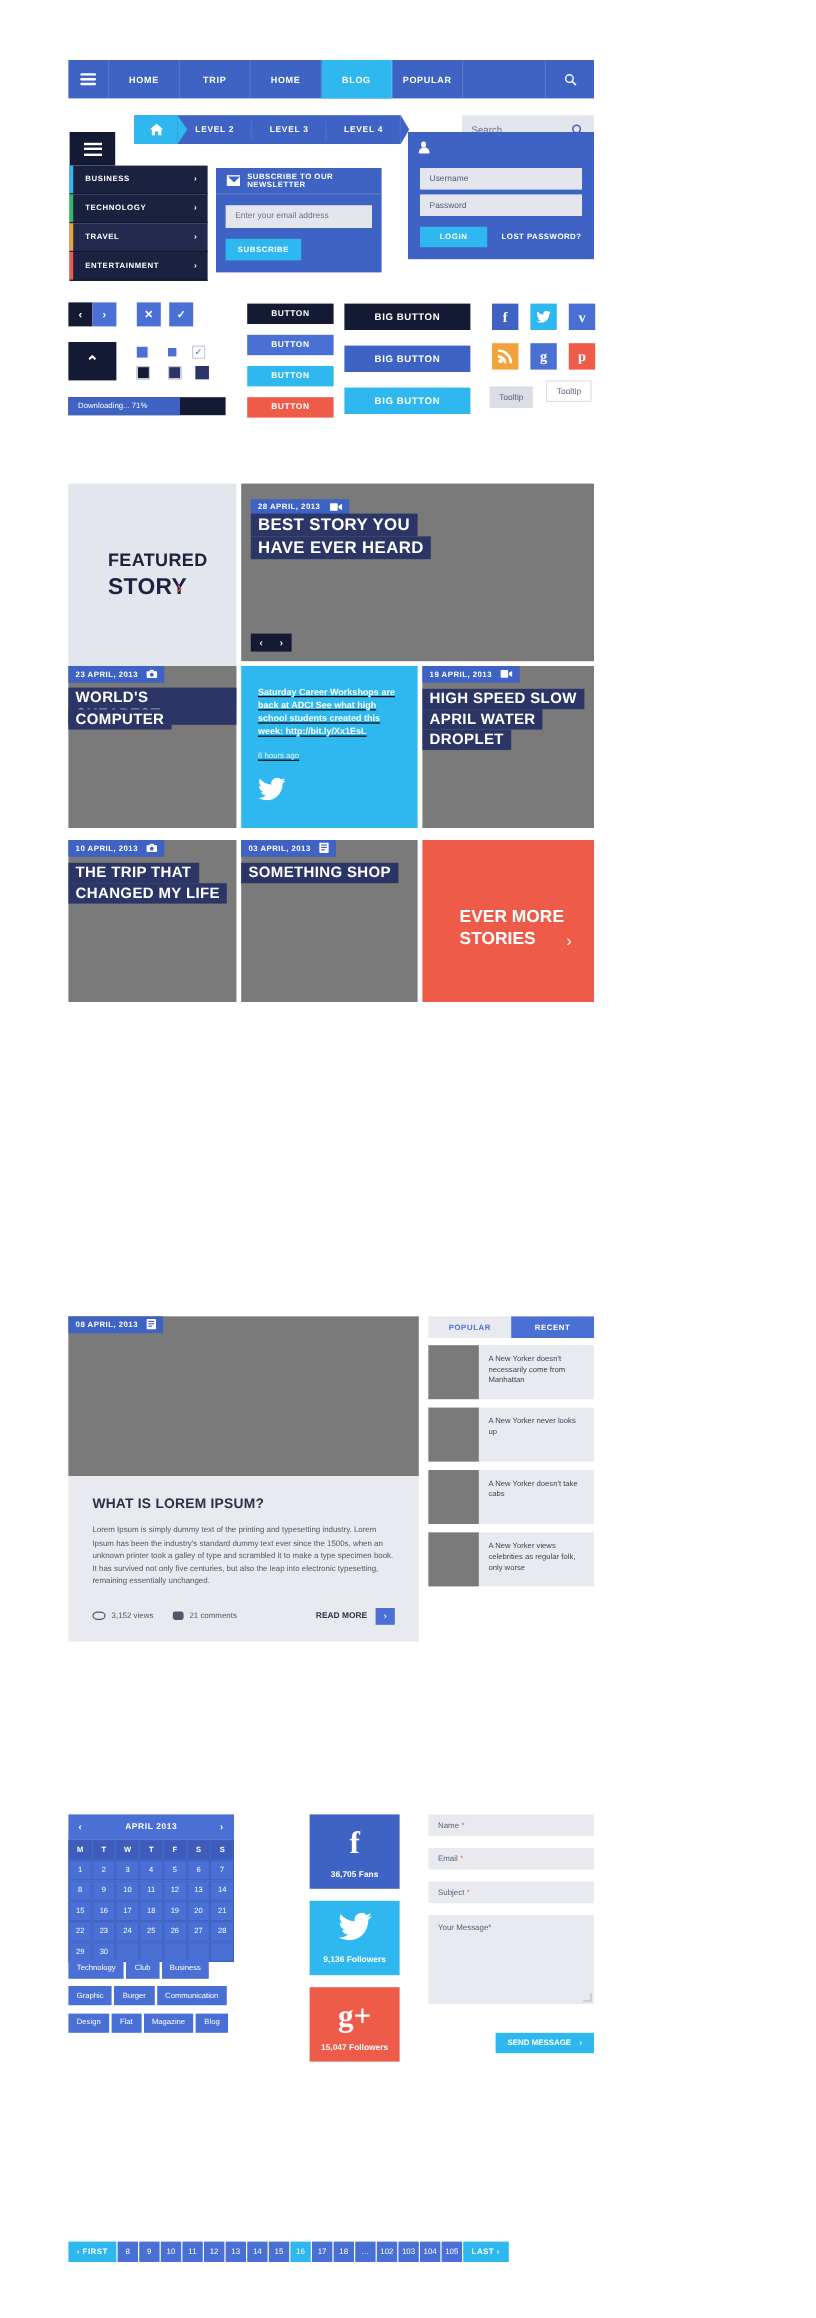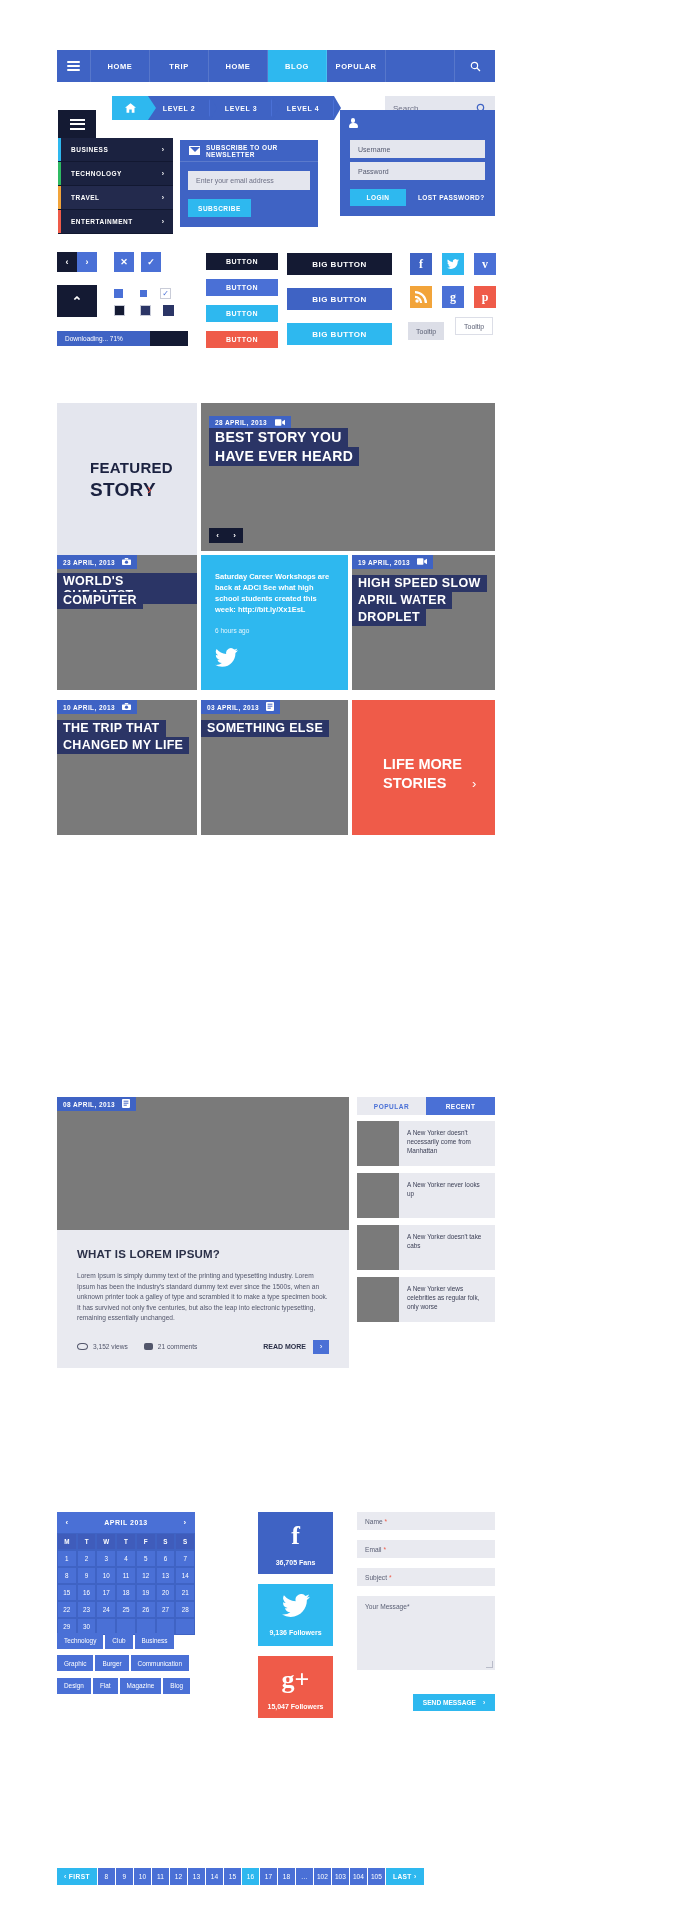--- a/index.html
+++ b/index.html
@@ -144,21 +144,21 @@
                display:flex; align-items:center; }
   .slide-nav span { color:#fff; font-size:8px; width:17px; text-align:center; font-weight:bold; }
 
   
   .card { position:absolute; background:#7a7a7a; }
   .card .date { position:absolute; left:0; top:0; display:inline-flex; align-items:center;
                 height:14px; background:#3f63c4; padding:0 6px; color:#fff;
                 font-size:6.5px; letter-spacing:.4px; font-weight:600; }
   .card .ttl { position:absolute; left:0; }
   .card .ttl .hl { font-size:12.5px; }
-  .tw-card { position:absolute; background:#2eb8ef; padding:16px 14px 0 14px; }
+  .tw-card { position:absolute; background:#2eb8ef; padding:16px 14px 0 14px;text-decoration:underline; }
   .tw-card p { color:#fff; font-size:7.5px; line-height:11px; font-weight:600; }
   .tw-card .ago { color:rgba(255,255,255,.85); font-size:6.5px; margin-top:12px; }
   .more-card { position:absolute; background:#ef5b49; }
   .more-card .m1 { position:absolute; left:31px; top:56px; color:#fff; font-size:14.5px; font-weight:700; }
   .more-card .m2 { position:absolute; left:31px; top:75px; color:#fff; font-size:14.5px; font-weight:700;text-align:center; }
   .more-card .marw { position:absolute; left:120px; top:76px; color:#fff; font-size:13px; }
 
   
   .post { position:absolute; left:57px; top:1097px; width:292px; background:#e9eaf0; }
   .post-img { width:292px; height:133px; background:#7a7a7a; position:relative; }
@@ -495,25 +495,25 @@
       <span>03 APRIL, 2013</span>
       <span style="margin-left:7px">
         <svg width="8" height="9" viewBox="0 0 10 11">
             <rect width="10" height="11" rx="1" fill="#fff"></rect>
             <rect x="2" y="2" width="6" height="1.2" fill="#3f63c4"></rect>
             <rect x="2" y="4.5" width="6" height="1.2" fill="#3f63c4"></rect>
             <rect x="2" y="7" width="4" height="1.2" fill="#3f63c4"></rect>
           </svg>
       </span>
     </div>
-    <div class="ttl" style="top:18px;"><div class="hl">SOMETHING ELSE</div></div>
+    <div class="ttl" style="top:18px;"><div class="hl">SOMETHING SHOP</div></div>
   </div>
 
   <div class="more-card" style="left:352px; top:700px; width:143px; height:135px;">
-    <div class="m1">LIFE MORE</div>
+    <div class="m1">EVER MORE</div>
     <div class="m2">STORIES</div>
     <div class="marw">›</div>
   </div>
 
   <div class="post">
     <div class="post-img">
       <div class="date">
         <span>08 APRIL, 2013</span>
         <span style="margin-left:7px">
           <svg width="8" height="9" viewBox="0 0 10 11">

